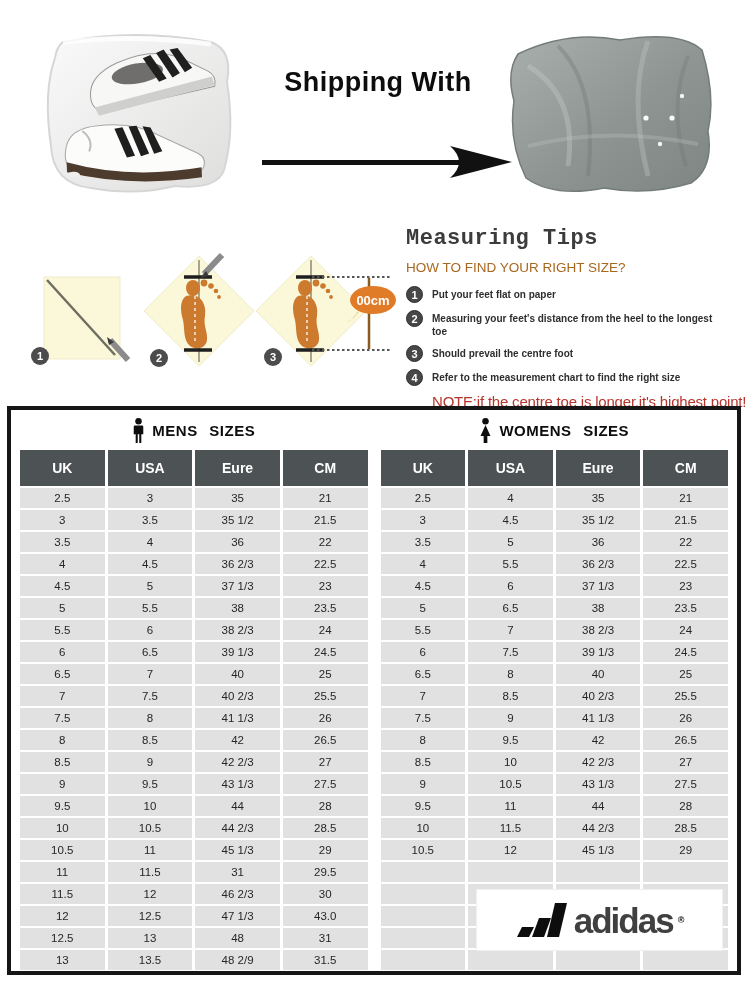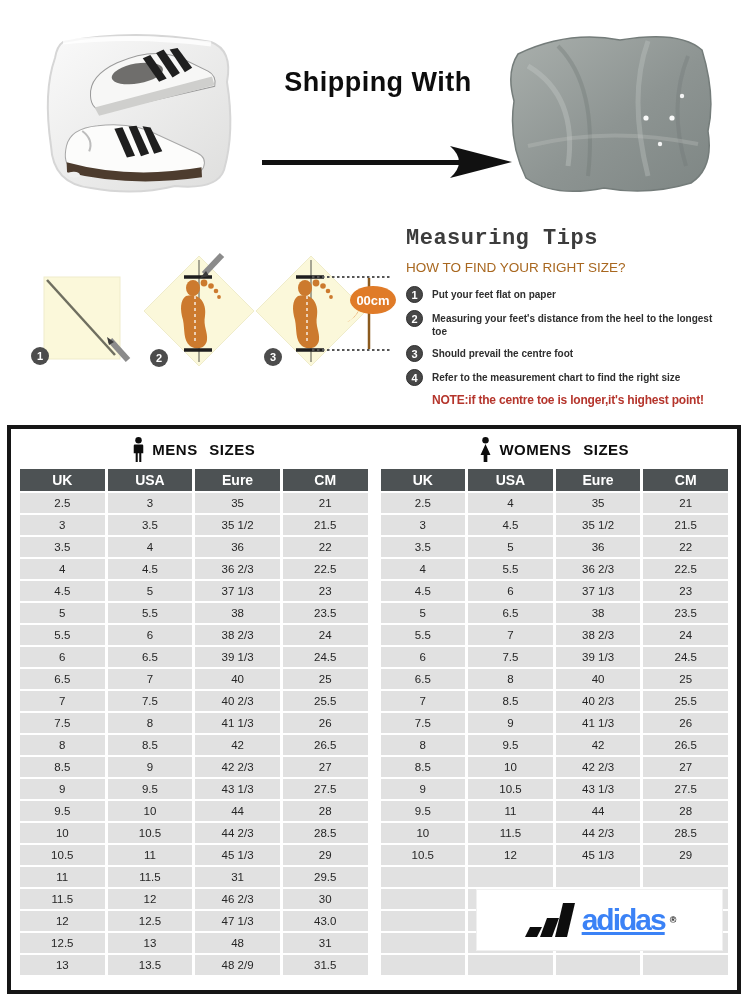--- a/index.html
+++ b/index.html
@@ -37,48 +37,48 @@
   .tips-steps { list-style:none; margin-top:11px; }
   .tips-steps li { display:flex; gap:9px; margin-bottom:7px; align-items:flex-start; }
   .step-badge {
     flex:0 0 17px; width:17px; height:17px; border-radius:50%;
     background:#474747; color:#fff; font-size:11px; font-weight:bold;
     display:flex; align-items:center; justify-content:center; border:1px solid #2e2e2e;
   }
   .step-text { font-size:10px; font-weight:bold; color:#2e2e2e; line-height:1.3; padding-top:2px; white-space:nowrap; }
   .step-text.wrap { white-space:normal; width:292px; }
   .tips-note {
-    margin:1px 0 0 26px; font-size:12px; font-weight:bold; letter-spacing:-0.2px;
+    margin:1px 0 0 26px; font-size:15px; font-weight:normal; letter-spacing:-0.2px;
     color:var(--note-red,#b5352c); white-space:nowrap;
   }
 
   
   .tables-wrap {
-    position:absolute; left:7px; top:425px; width:734px; height:569px;
+    position:absolute; left:7px; top:406px; width:734px; height:569px;
     border:4px solid #161616; background:#fff; display:flex; gap:7px; padding:3px 6px;
   }
   .table-block { flex:1; }
   .table-caption {
     height:35px; display:flex; align-items:center; justify-content:center; gap:7px;
     font-size:15px; font-weight:bold; color:#0d0d0d; letter-spacing:0.5px; word-spacing:7px;
   }
   table.size-table { width:100%; border-collapse:separate; border-spacing:3px 2px; table-layout:fixed; }
   table.size-table th {
     background:var(--header-bg,#4d5254); color:#fff; font-size:14px; font-weight:bold;
-    height:22px; padding:0; text-align:center;
+    height:36px; padding:0; text-align:center;
   }
   table.size-table td {
     background:var(--row-bg,#e1e1e1); color:#262626; font-size:11.5px;
     height:20px; padding:0; text-align:center;
   }
   .adidas-box {
     position:absolute; left:477px; top:890px; width:245px; height:60px; background:#fff;
     display:flex; align-items:center; justify-content:center; gap:5px; box-shadow:0 0 0 1px #f0f0f0;
   }
-  .adidas-word { font-size:30px; font-weight:bold; letter-spacing:-2px; color:#3b82f6; line-height:1;text-decoration:underline; }
+  .adidas-word { font-size:35px; font-weight:bold; letter-spacing:-2px; color:#404040; line-height:1; }
   .reg { font-size:9px; font-weight:bold; vertical-align:18px; letter-spacing:0; color:#0d0d0d; }
 </style>
 </head>
 <body>
 
 <div class="shoe-bag">
   <svg width="205" height="188" viewBox="0 0 205 188">
     <defs>
       <linearGradient id="bagG" x1="0" y1="0" x2="1" y2="1">
         <stop offset="0" stop-color="#fafafa"></stop>

